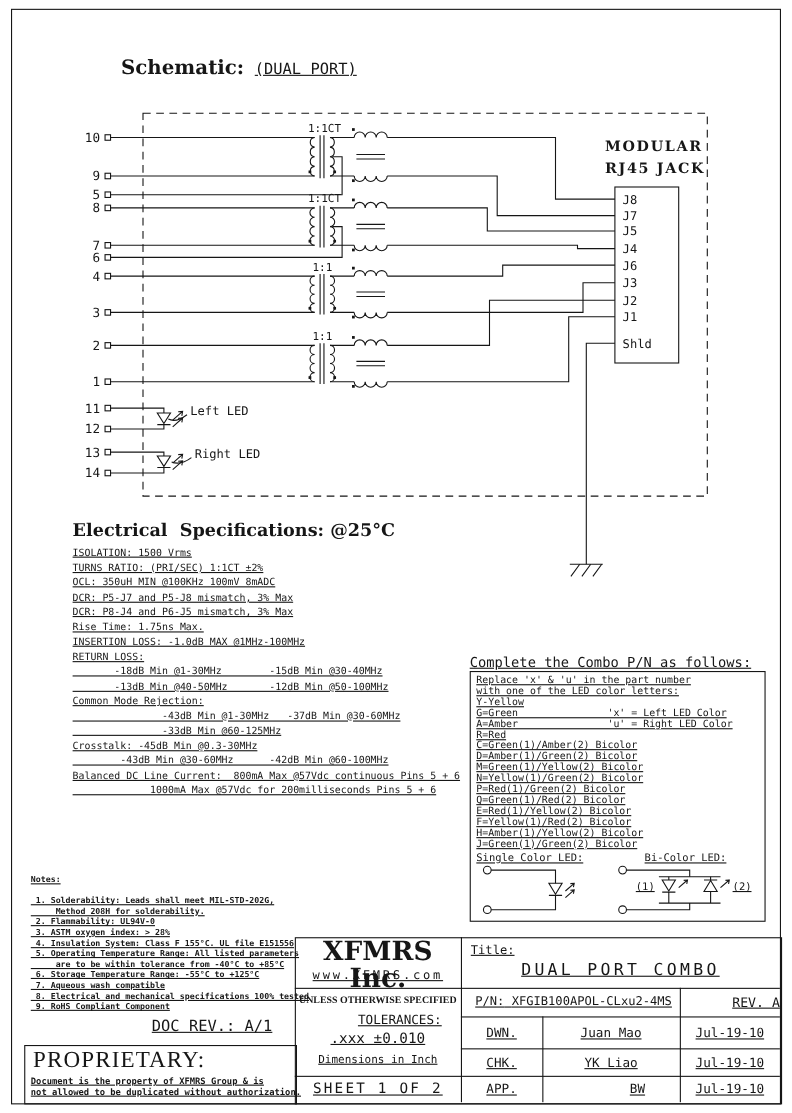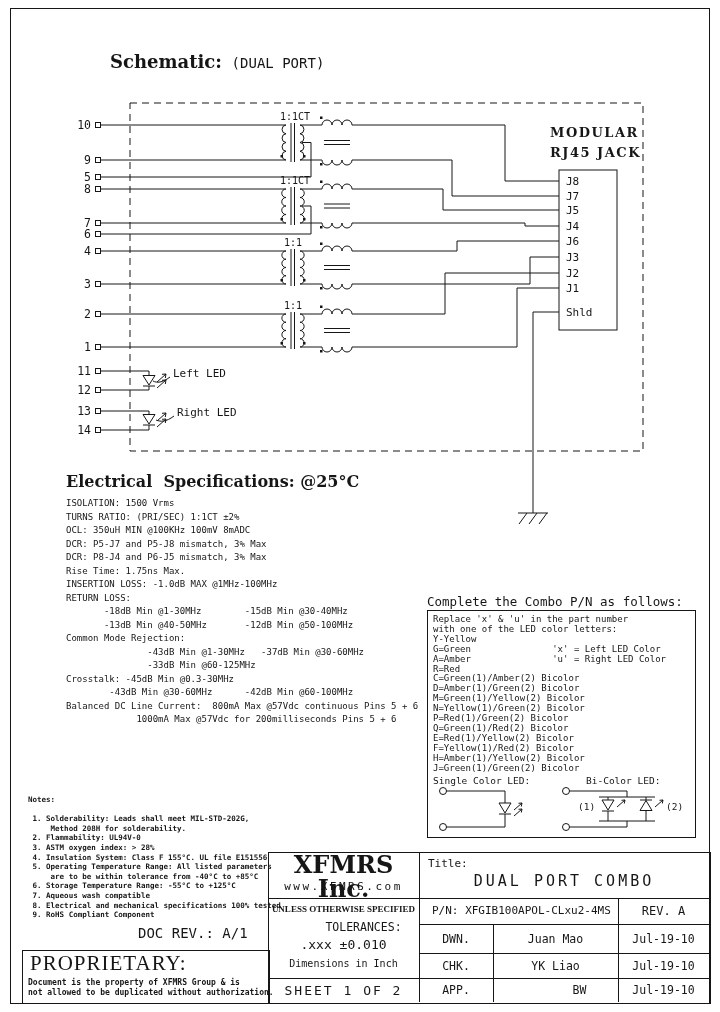--- a/index.html
+++ b/index.html
@@ -2,21 +2,21 @@
 <html><head>
 <meta charset="utf-8">
 <style>
   html,body{margin:0;padding:0;background:#fff;}
   .page{position:relative;width:720px;height:1012px;background:#fff;color:#161616;
         font-family:"DejaVu Sans Mono",monospace;overflow:hidden;}
   .abs{position:absolute;}
   .pre{white-space:pre;margin:0;}
   .serif{font-family:"DejaVu Serif",serif;font-weight:bold;}
   .sans{font-family:Liberation Serif, serif;}
-  .mono{font-family:"DejaVu Sans Mono",monospace;}
+  .mono{font-family:"DejaVu Sans Mono",monospace;text-decoration:underline;}
   .line{position:absolute;background:#161616;}
   svg{position:absolute;left:0;top:0;}
   svg path, svg rect.wire, svg circle, svg polygon{stroke:#161616;fill:none;stroke-width:1;}
   svg polygon{fill:none;}
   svg rect.term{fill:#fff;stroke:#161616;stroke-width:1;}
   svg rect.dot{fill:#161616;stroke:none;}
   svg text{fill:#161616;font-family:"DejaVu Sans Mono",monospace;}
   .svgserif{font-family:"DejaVu Serif",serif;font-weight:bold;letter-spacing:1.5px;}
   .border-box{position:absolute;border:1px solid #161616;}
   .cell{position:absolute;text-align:center;}
@@ -318,21 +318,21 @@
   <div class="cell mono" style="left:268px;top:958px;width:151px;font-size:10px;">Dimensions in Inch</div>
   <div class="cell mono" style="left:268px;top:983px;width:151px;font-size:13px;letter-spacing:2px;">SHEET 1 OF 2</div>
 
   <div class="abs mono" style="left:428px;top:857px;font-size:11px;">Title:</div>
   <div class="cell mono" style="left:419px;top:872px;width:290px;font-size:15px;letter-spacing:3px;">DUAL PORT COMBO</div>
 
   <div class="abs mono" style="left:432px;top:904px;font-size:11px;">
     <span>P/N:</span>
     <span>XFGIB100APOL-CLxu2-4MS</span>
   </div>
-  <div class="cell mono" style="left:618px;top:904px;width:91px;font-size:12px;">REV. A</div>
+  <div class="cell mono" style="left:618px;top:904px;width:91px;font-size:12px;text-align:right;">REV. A</div>
 
   <div class="cell mono" style="left:419px;top:932px;width:74px;font-size:11.5px;">DWN.</div>
   <div class="cell mono" style="left:493px;top:932px;width:125px;font-size:11.5px;">Juan Mao</div>
   <div class="cell mono" style="left:618px;top:932px;width:91px;font-size:11.5px;">Jul-19-10</div>
 
   <div class="cell mono" style="left:419px;top:959px;width:74px;font-size:11.5px;">CHK.</div>
   <div class="cell mono" style="left:493px;top:959px;width:125px;font-size:11.5px;text-align:center;">YK Liao</div>
   <div class="cell mono" style="left:618px;top:959px;width:91px;font-size:11.5px;">Jul-19-10</div>
 
   <div class="cell mono" style="left:419px;top:983px;width:74px;font-size:11.5px;">APP.</div>

